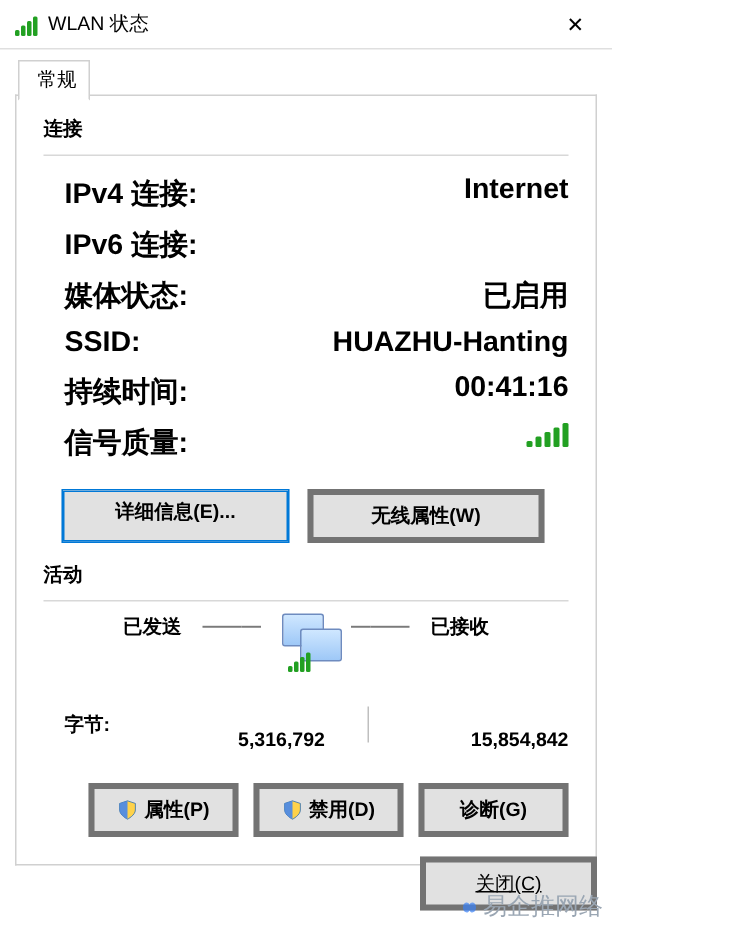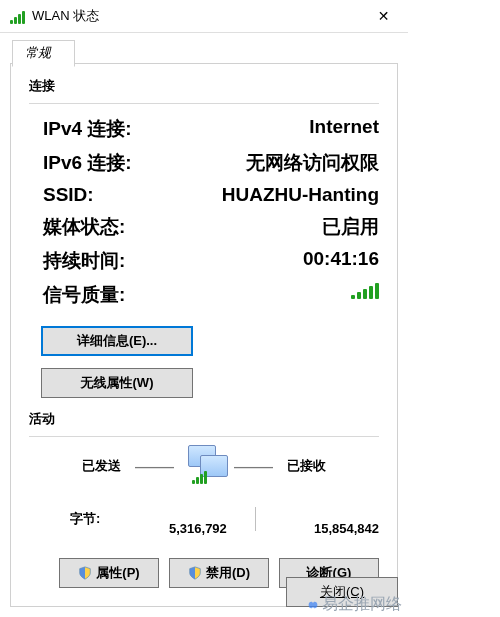--- a/index.html
+++ b/index.html
@@ -43,26 +43,25 @@
   }
   .tabs {
     position: relative;
     height: 24px;
     border-bottom: 1px solid #d0d0d0;
     margin-bottom: 0;
   }
   .tab {
     position: absolute;
     left: 2px; top: 1px;
-    padding: 3px 23px 4px 12px;
+    padding: 3px 8px 4px 12px;
     border: 1px solid #d0d0d0;
     border-bottom: 1px solid #fff;
     background: #fff;
     font-size: 13px;
-    font-style: italic;
   }
   .tab-content {
     border: 1px solid #d0d0d0;
     border-top: none;
     padding: 14px 18px 18px 18px;
     margin-top: -1px;
     font-weight: bold;
   }
   .group-label {
     font-size: 13px;
@@ -83,40 +82,40 @@
   .signal-row .sigbars {
     display: inline-flex; align-items: flex-end; gap: 2px; height: 16px;
   }
   .sigbars .sb { width: 4px; background: #22a022; border-radius: 1px; }
   .sigbars .sb1 { height: 4px; }
   .sigbars .sb2 { height: 7px; }
   .sigbars .sb3 { height: 10px; }
   .sigbars .sb4 { height: 13px; }
   .sigbars .sb5 { height: 16px; }
   .btn-row {
-    display: flex; gap: 12px; margin: 14px 0 6px 12px; flex-direction: column;
+    display: flex; gap: 12px; margin: 14px 0 6px 12px;
   }
   .btn {
     padding: 5px 0;
-    border: 1px solid #737373;
+    border: 4px solid #737373;
     background: #e1e1e1;
     font-size: 13px;
     text-align: center;
     user-select: none;
   }
   .btn.focus {
     border: 1px solid #0078d7;
     box-shadow: inset 0 0 0 1px #0078d7;
   }
   .btn-row .btn { width: 150px; }
   .activity {
     margin-top: 12px;
   }
   .activity-header {
-    display: flex; align-items: center; justify-content: center;
+    display: flex; justify-content: center;
     gap: 10px; margin: 6px 0 14px 0;
   }
   .activity-header .sent { width: 110px; text-align: right; padding-right: 4px; }
   .activity-header .recv { width: 110px; text-align: left; padding-left: 4px; }
   .dash { color: #7a7a7a; letter-spacing: 0; }
   .monitors {
     width: 48px; height: 42px;
     position: relative;
     display: inline-block;
   }
@@ -130,21 +129,21 @@
   .monitors .msig {
     position: absolute; left: 8px; top: 26px;
     display: flex; align-items: flex-end; gap: 1px;
   }
   .msig span { width: 3px; background:#22a022; border-radius:1px; }
   .msig .m1{height:4px}.msig .m2{height:7px}.msig .m3{height:10px}.msig .m4{height:13px}
   .stats-row {
     display: flex; align-items: center;
     margin: 0 0 6px 14px;
   }
-  .stats-row .slabel { width: 90px; margin-left: 27px; }
+  .stats-row .slabel { width: 90px; }
   .stats-row .sval { width: 140px; text-align: right; margin-top: 20px; }
   .stats-row .divider {
     width: 1px; height: 24px; background: #bfbfbf; margin: 0 28px;
   }
   .btn-row2 {
     display: flex; gap: 10px; margin: 22px 0 0 2px; padding-left: 28px;
   }
   .btn-row2 .btn { width: 130px; display: flex; align-items: center; justify-content: center; gap: 4px; }
   .shield {
     width: 14px; height: 14px; display: inline-block;
@@ -188,29 +187,28 @@
       <div>
         <div class="group-label">连接</div>
         <hr class="hr">
 
         <div class="row">
           <span class="label">IPv4 连接:</span>
           <span class="value">Internet</span>
         </div>
         <div class="row">
           <span class="label">IPv6 连接:</span>
-          <span class="value">无网络访问权限</span>
+        </div>
+        <div class="row">
+          <span class="label">媒体状态:</span>
+          <span class="value">已启用</span>
         </div>
         <div class="row">
           <span class="label">SSID:</span>
           <span class="value">HUAZHU-Hanting</span>
-        </div>
-        <div class="row">
-          <span class="label">媒体状态:</span>
-          <span class="value">已启用</span>
         </div>
         <div class="row">
           <span class="label">持续时间:</span>
           <span class="value">00:41:16</span>
         </div>
         <div class="row signal-row">
           <span class="label">信号质量:</span>
           <span class="value">
             <span class="sigbars">
               <span class="sb sb1"></span>

